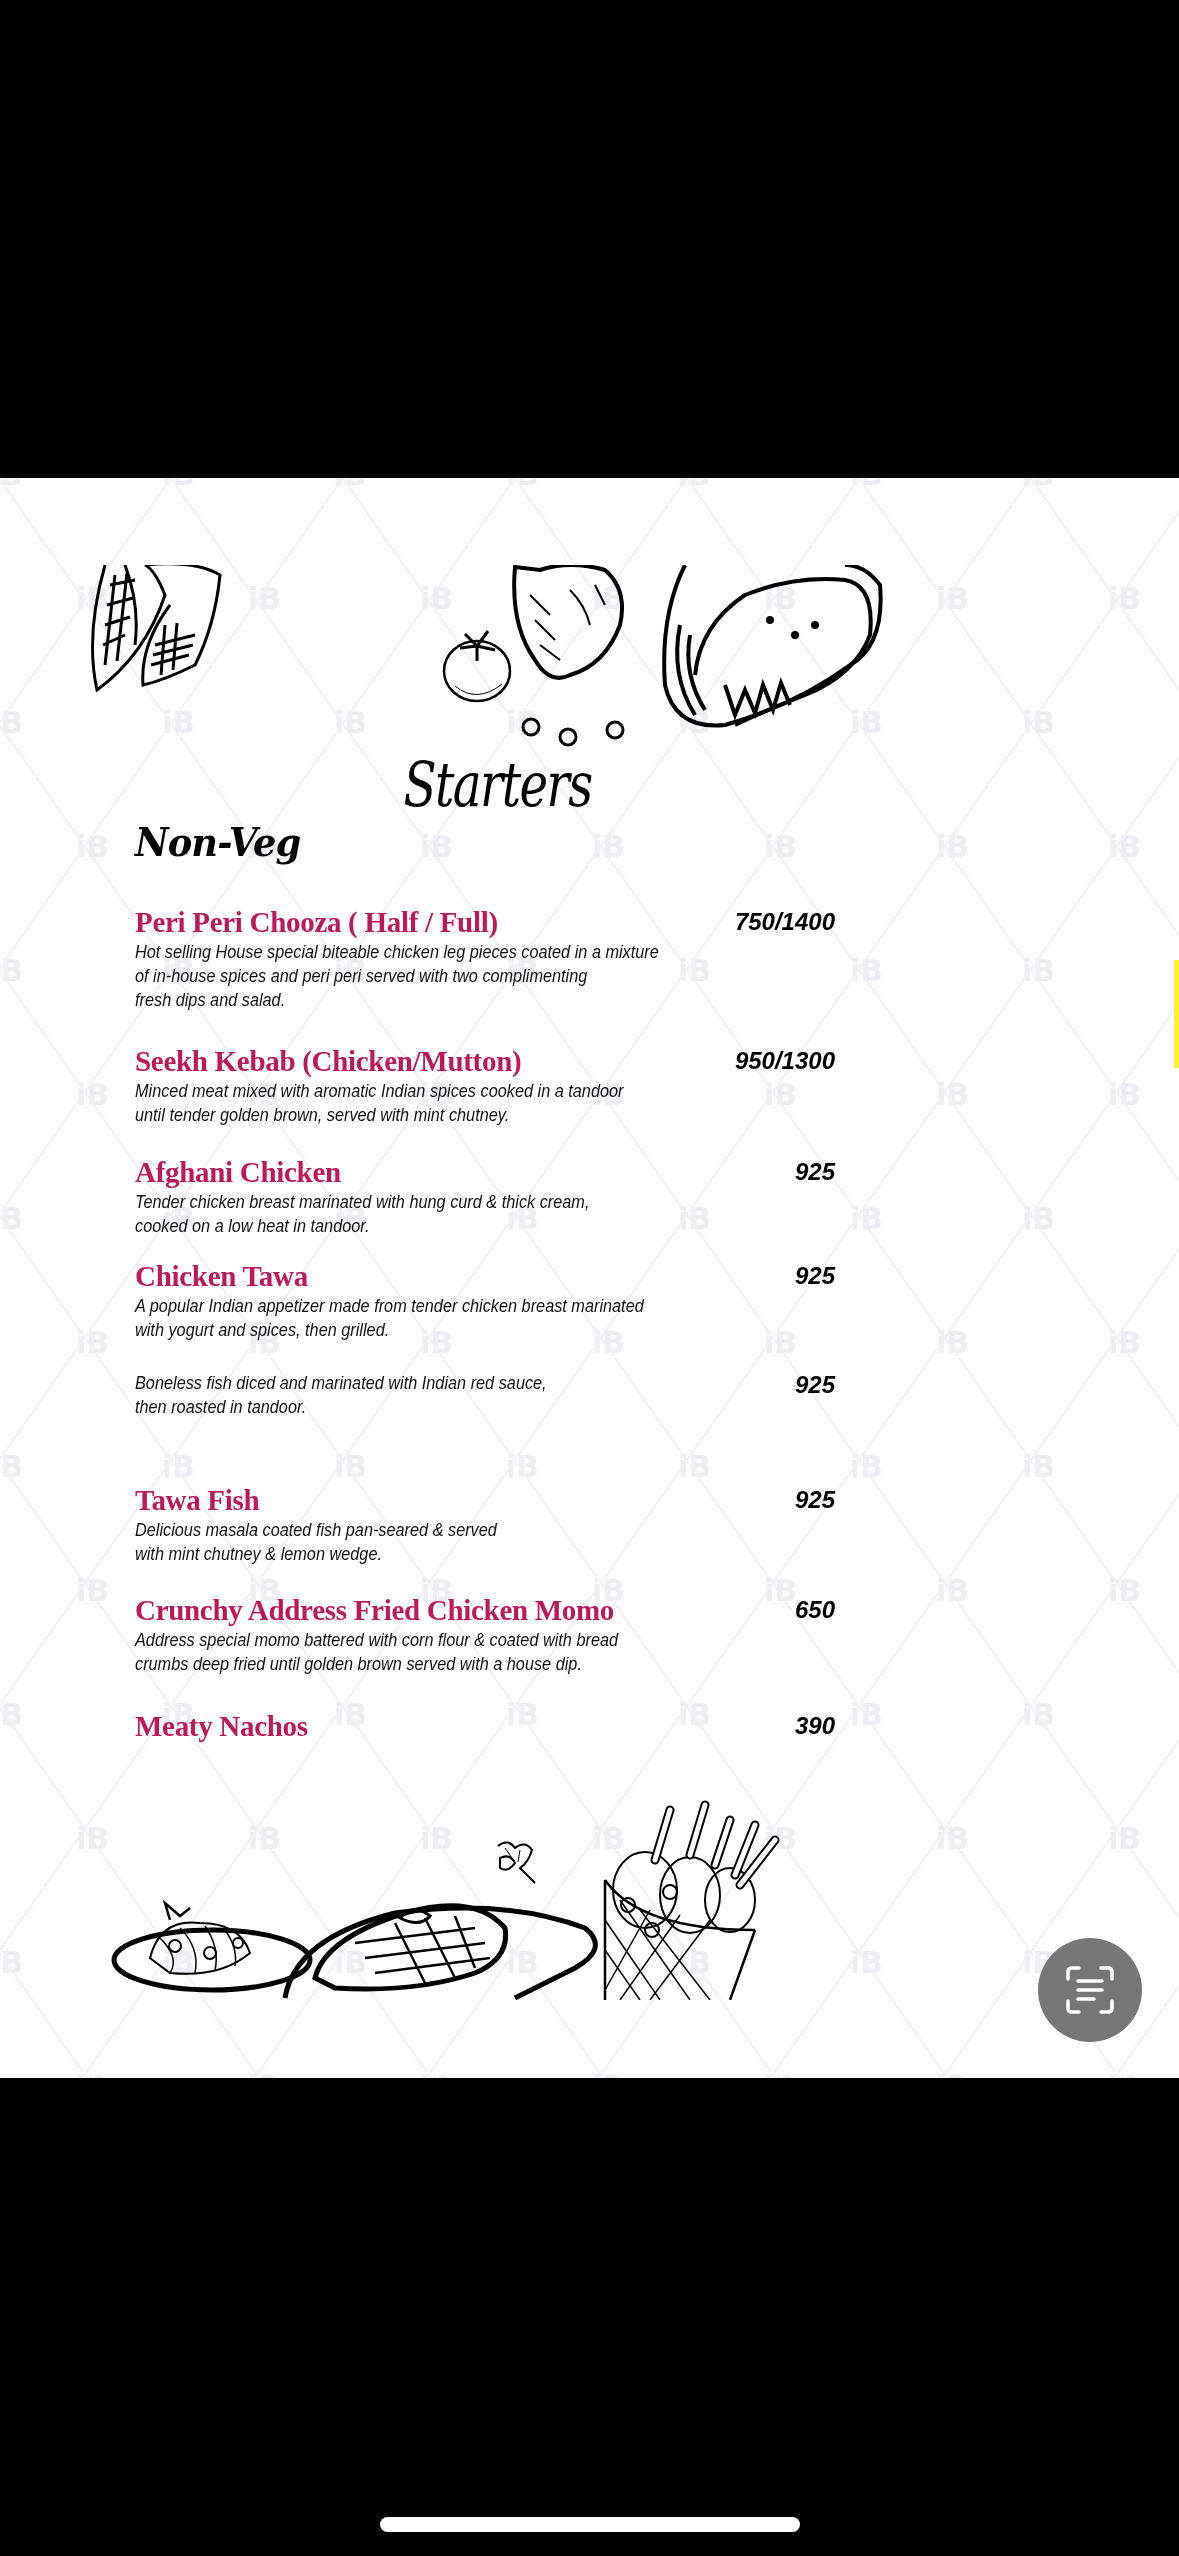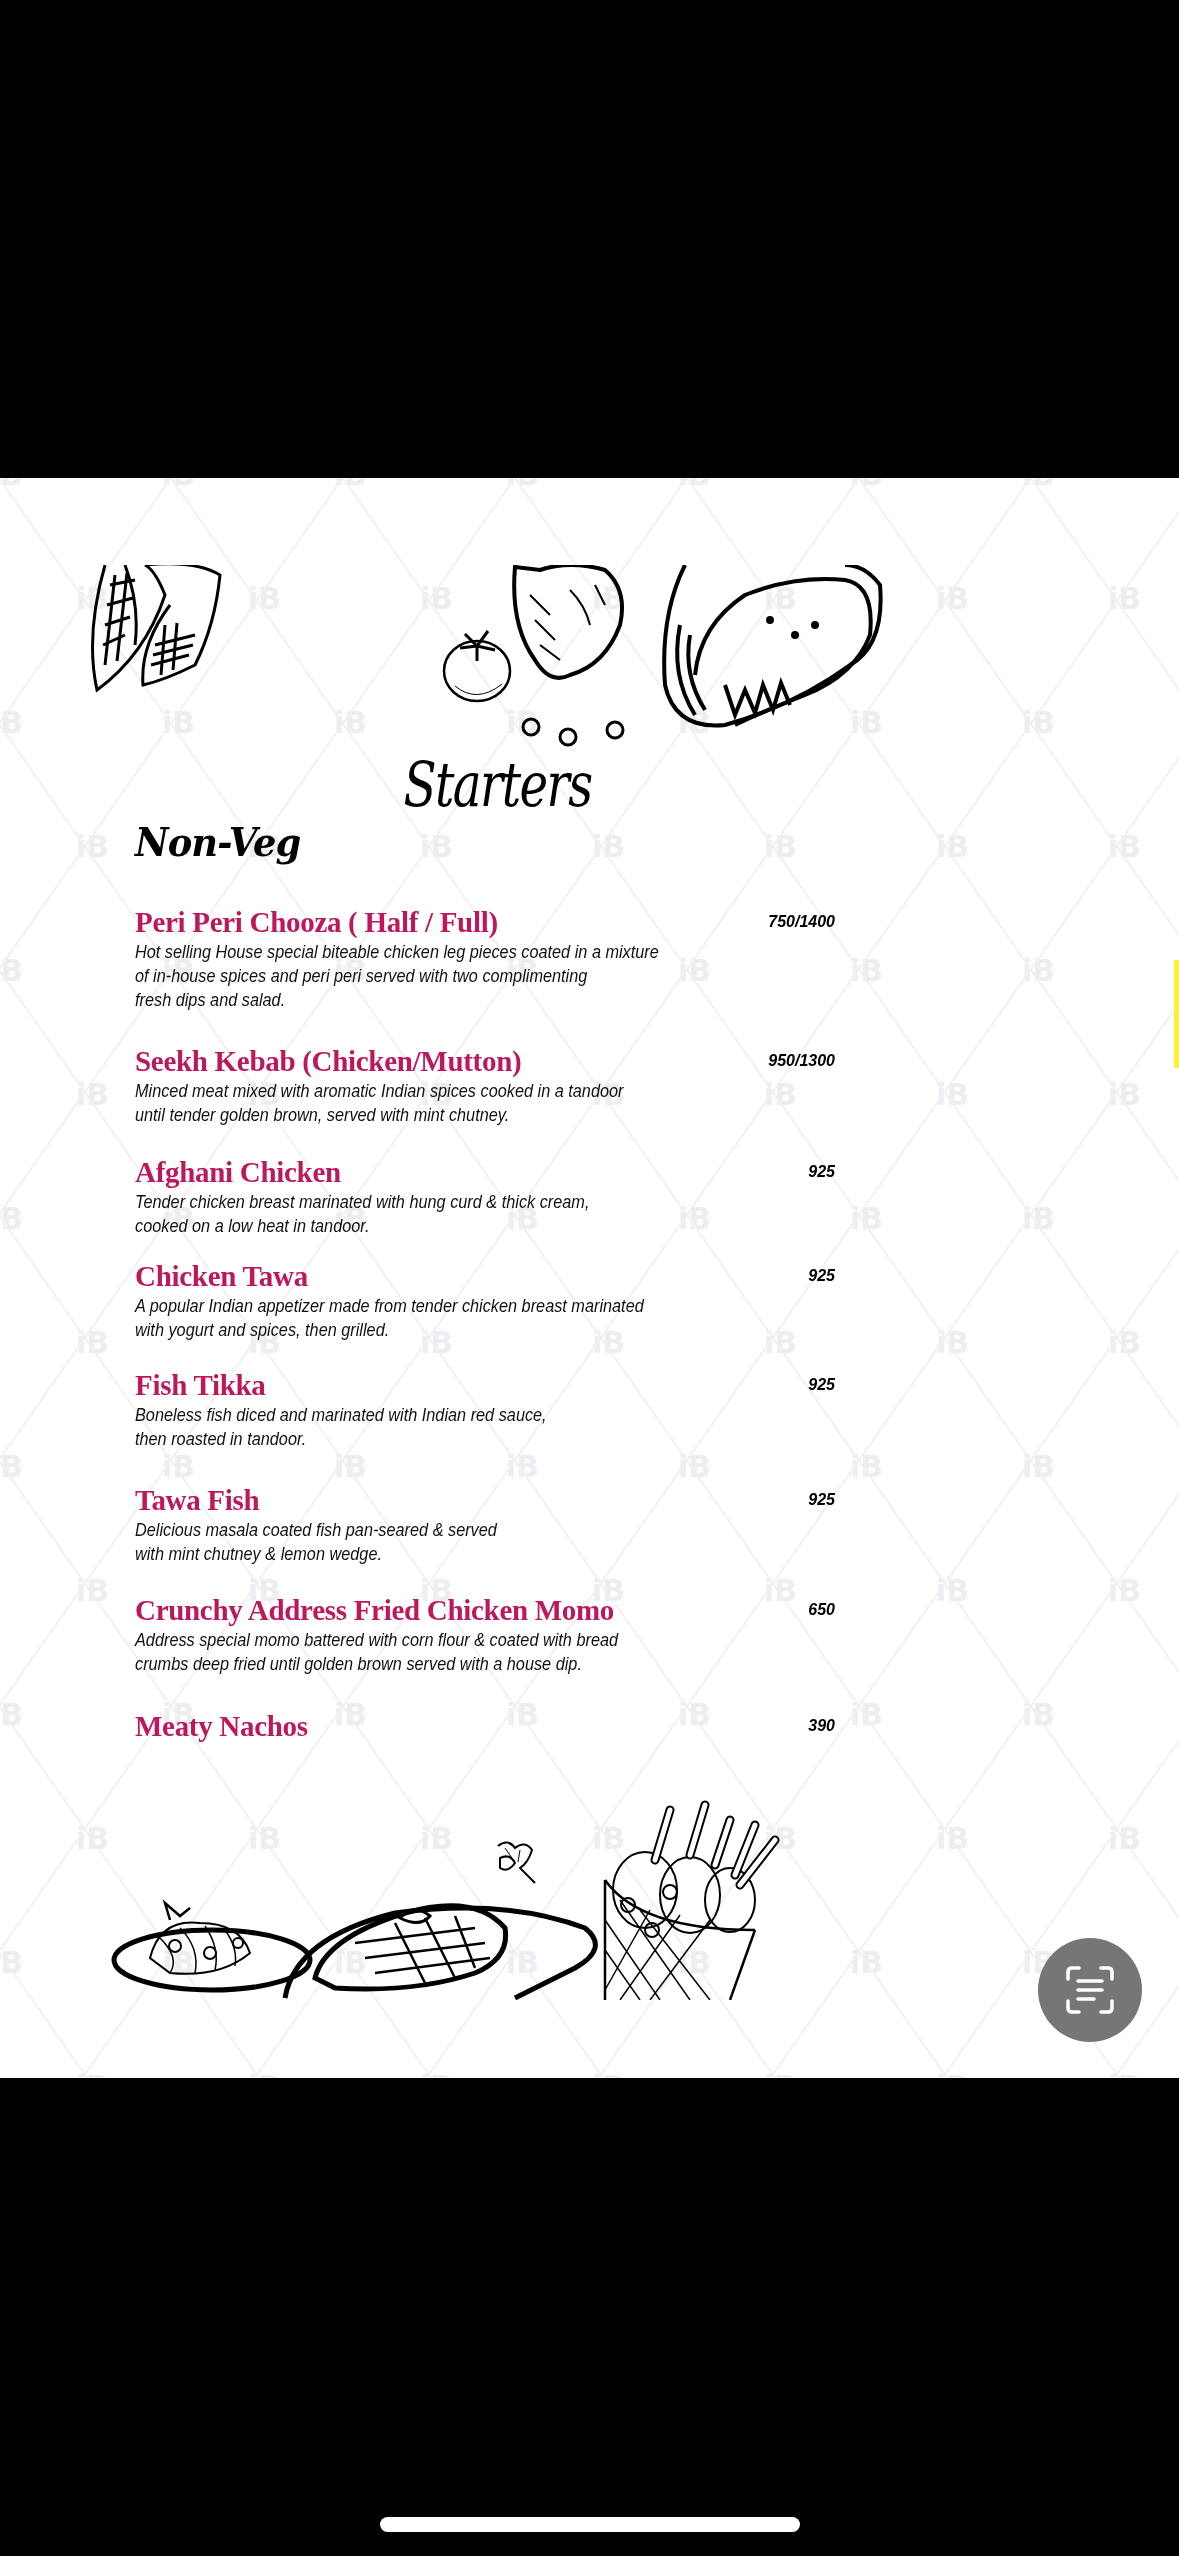--- a/index.html
+++ b/index.html
@@ -34,21 +34,21 @@
     color: #be185d; letter-spacing: -0.3px; white-space: nowrap; line-height: 32px;
   }
   .item-desc {
     font-family: "Liberation Sans", sans-serif; font-style: italic; font-size: 17.5px;
     color: #111; line-height: 24px; margin-top: 2px; white-space: pre-line;
     transform: scaleX(0.93); transform-origin: 0 0; width: 650px;
   }
   .item-price {
     position: absolute; right: 0; top: 0;
     font-family: "Liberation Sans", sans-serif; font-style: italic; font-weight: bold;
-    font-size: 16px; color: #000; line-height: 32px; margin-left: 48px;
+    font-size: 24px; color: #000; line-height: 32px; margin-left: 48px;
   }
   .scan-button {
     position: absolute; left: 1038px; top: 1460px; width: 104px; height: 104px;
     border-radius: 50%; background: #767676; cursor: pointer;
     display: flex; align-items: center; justify-content: center;
   }
   .yellow-bar { position: absolute; left: 1174px; top: 482px; width: 5px; height: 108px; background: #ffee3a; }
   .home-indicator {
     position: absolute; left: 380px; top: 2517px; width: 420px; height: 15px;
     border-radius: 8px; background: #fff;
@@ -245,21 +245,20 @@
 cooked on a low heat in tandoor.</div>
     <div class="item-price">925</div>
   </div>
   <div class="item" style="top:782px">
     <div class="item-name">Chicken Tawa</div>
     <div class="item-desc">A popular Indian appetizer made from tender chicken breast marinated
 with yogurt and spices, then grilled.</div>
     <div class="item-price">925</div>
   </div>
   <div class="item" style="top:891px">
-    <div class="item-name">Fish Tikka</div>
     <div class="item-desc">Boneless fish diced and marinated with Indian red sauce,
 then roasted in tandoor.</div>
     <div class="item-price">925</div>
   </div>
   <div class="item" style="top:1006px">
     <div class="item-name">Tawa Fish</div>
     <div class="item-desc">Delicious masala coated fish pan-seared &amp; served
 with mint chutney &amp; lemon wedge.</div>
     <div class="item-price">925</div>
   </div>

